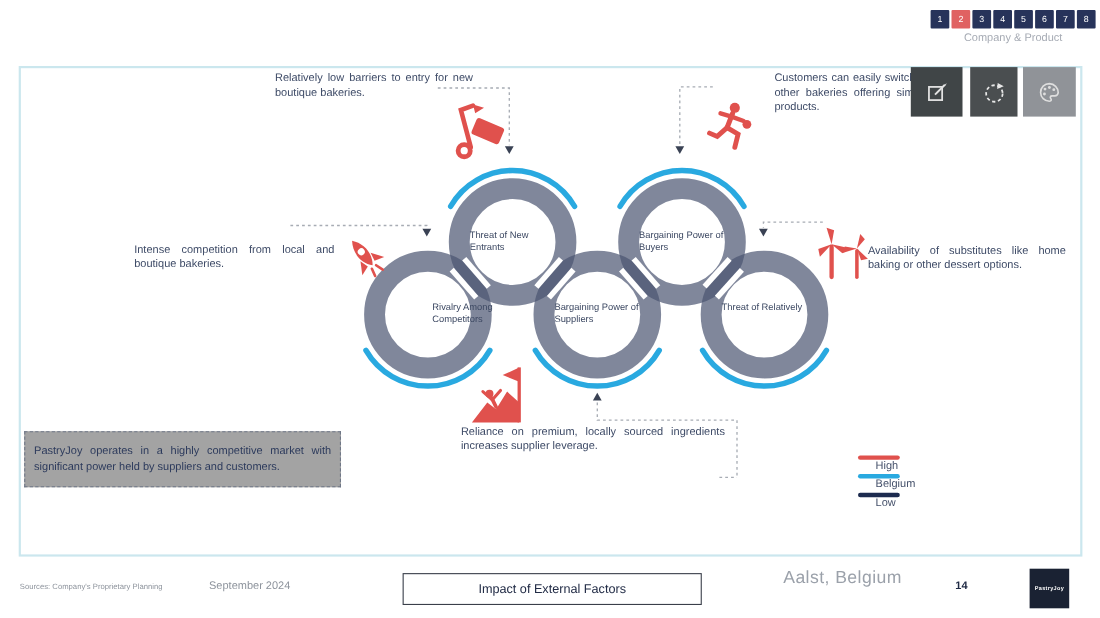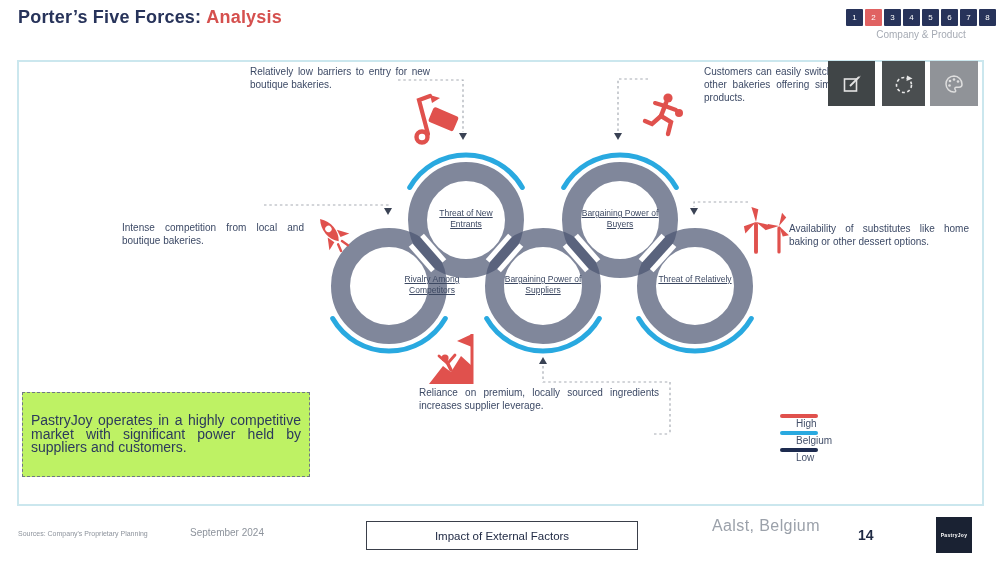--- a/index.html
+++ b/index.html
@@ -30,53 +30,50 @@
 
   
   .ann{font-size:10px;line-height:13px;color:#3d4a66;text-align:justify;z-index:3;}
   .ann.a-entrants{left:222px;top:65px;width:180px;margin-left:28px;}
   .ann.a-buyers{left:704px;top:65px;width:140px;}
   .ann.a-rivalry{left:122px;top:221px;width:182px;}
   .ann.a-substitutes{left:789px;top:222px;width:180px;}
   .ann.a-suppliers{left:419px;top:386px;width:240px;}
 
   
-  .flabel{width:78px;text-align:center;font-size:8.5px;line-height:11px;color:#3c4862;z-index:3;text-decoration:underline;}
+  .flabel{width:78px;text-align:left;font-size:8.5px;line-height:11px;color:#3c4862;z-index:3;}
   .fl1{left:427px;top:208px;} .fl2{left:581px;top:208px;}
   .fl3{left:350px;top:274px;padding-left:43px;} .fl4{left:504px;top:274px;} .fl5{left:656px;top:274px;}
 
   
-  .insight{left:22px;top:392px;width:270px;padding:21px 8px;background:#bef264;
-           border:1.5px dashed #6f7787;font-size:14px;line-height:13.5px;color:#2c3a5c;
+  .insight{left:22px;top:392px;width:270px;padding:11px 8px;background:#a3a3a3;
+           border:1.5px dashed #6f7787;font-size:10px;line-height:13.5px;color:#2c3a5c;
            text-align:justify;z-index:3;}
 
   
   .legend{left:780px;top:414px;z-index:3;}
   .lrow{display:flex;align-items:flex-start;height:17px;flex-direction:column;}
   .lline{width:38px;height:3.5px;border-radius:2px;}
   .llab{margin-left:16px;font-size:10px;color:#44506a;}
 
   
   .src{left:18px;top:530px;font-size:7px;color:#8d939c;}
   .fdate{left:190px;top:527px;font-size:10px;color:#8d939c;}
   .fbox{left:366px;top:521px;width:270px;height:27px;border:1.3px solid #3a3f4a;background:#ffffff;
         display:flex;align-items:center;justify-content:center;font-size:11.5px;color:#222c46;}
   .floc{left:712px;top:517px;font-size:16px;color:#9ba1aa;letter-spacing:.4px;}
-  .fpage{left:858px;top:527px;width:32px;font-size:14px;font-weight:700;color:#1f2a44;}
+  .fpage{left:858px;top:527px;width:32px;text-align:center;font-size:10px;font-weight:700;color:#1f2a44;}
   .flogo{left:936px;top:517px;width:36px;height:36px;background:#1a2233;color:#ffffff;
          font-size:5px;font-weight:700;display:flex;align-items:center;justify-content:center;letter-spacing:.3px;}
 </style>
 </head>
 <body>
 
 <div class="slide">
 
-  <div class="abs title">
-    <span>Porter’s Five Forces:</span><span class="accent">Analysis</span>
-  </div>
 
   <div class="abs pager">
     <span class="pg">1</span>
     <span class="pg active">2</span>
     <span class="pg">3</span>
     <span class="pg">4</span>
     <span class="pg">5</span>
     <span class="pg">6</span>
     <span class="pg">7</span>
     <span class="pg">8</span>

